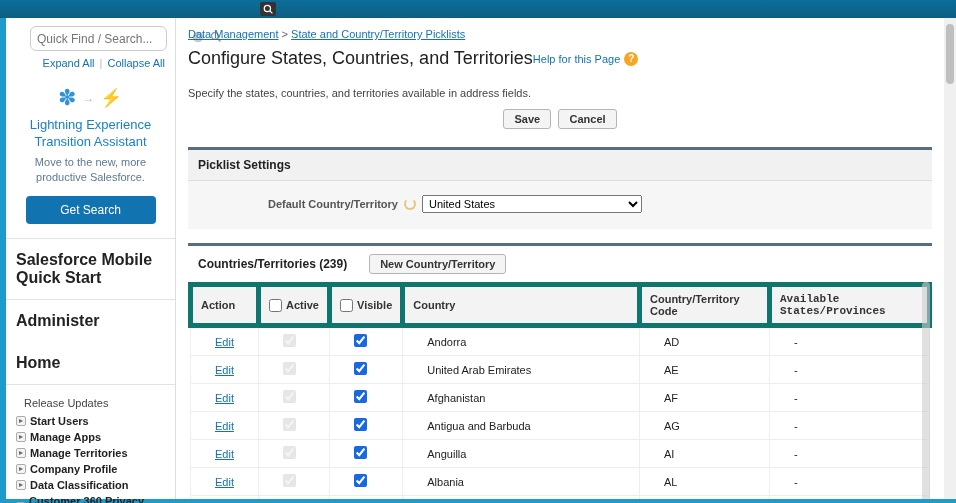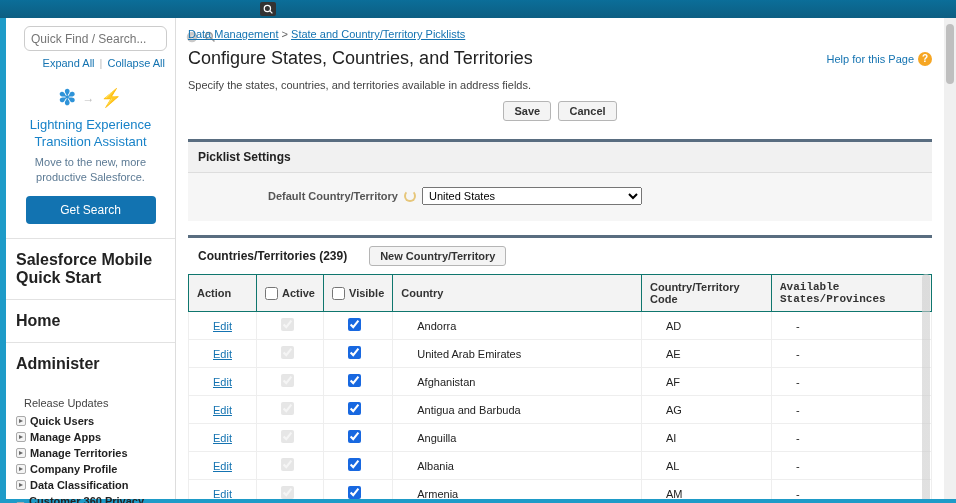--- a/index.html
+++ b/index.html
@@ -1,21 +1,21 @@
 <!DOCTYPE html>
 <html><head>
 <meta charset="utf-8">
 <style>
 * { box-sizing: border-box; margin: 0; padding: 0; }
 body { font-family: Arial, Helvetica, sans-serif; font-size: 12px; color: #222; background: #1e9bc8; width: 956px; height: 503px; overflow: hidden; position: relative; }
 .page-wrap { position: absolute; top: 18px; left: 6px; right: 6px; bottom: 4px; background: #fff; display: flex; }
 .top-bar { position: absolute; top: 0; left: 0; right: 0; height: 18px; background: linear-gradient(#0b6e99,#0d5e82); }
 .search-icon-top { position: absolute; top: 2px; left: 260px; width: 16px; height: 14px; background: #333; color: #fff; display: flex; align-items: center; justify-content: center; font-size: 10px; border-radius: 2px; }
 .sidebar { width: 170px; min-width: 170px; border-right: 1px solid #ddd; background: #fff; display: flex; flex-direction: column; }
-.qf-wrap { padding: 8px 8px 6px 18px; }
+.qf-wrap { padding: 8px 8px 6px 24px; }
 .qf-box { display: flex; align-items: center; border: 1px solid #ccc; border-radius: 6px; padding: 4px 6px; background: #fff; }
 .qf-box input { border: none; outline: none; flex: 1; font-size: 12px; color: #555; background: transparent; }
 .qf-icons { display: flex; gap: 6px; color: #aaa; }
 .expand-row { text-align: right; padding: 0 10px 6px 0; font-size: 11px; }
 .expand-row a { color: #1473b1; text-decoration: none; }
 .expand-row .sep { color: #bbb; padding: 0 2px; }
 .promo { padding: 10px 12px 14px 12px; text-align: center; border-bottom: 1px solid #e2e2e2; }
 .promo-icons { display: flex; justify-content: center; align-items: center; gap: 6px; margin-bottom: 6px; }
 .flower { color: #2e93d8; font-size: 22px; }
 .arrow { color: #bbb; font-size: 12px; }
@@ -25,40 +25,40 @@
 .promo-btn { background: #1273b1; color: #fff; border: none; border-radius: 4px; padding: 7px 18px; font-size: 12px; cursor: pointer; width: 130px; }
 .side-section { border-bottom: 1px solid #e2e2e2; padding: 12px 10px; font-weight: bold; font-size: 16px; color: #222; }
 .side-tree { padding: 8px 10px; }
 .tree-heading { font-size: 11px; color: #444; margin: 4px 0 4px 8px; }
 .tree-item { display: flex; align-items: center; gap: 4px; font-size: 11px; padding: 2px 0 2px 0; }
 .tree-arrow { color: #666; font-size: 8px; border: 1px solid #aaa; background: #f4f4f4; width: 10px; height: 10px; display: flex; align-items: center; justify-content: center; border-radius: 2px; }
 .tree-item .lbl { font-weight: bold; color: #222; }
 .main { flex: 1; padding: 10px 18px 0 12px; overflow-y: auto; position: relative; }
 .breadcrumb { font-size: 11px; color: #666; margin-bottom: 8px; }
 .breadcrumb a { color: #1473b1; text-decoration: underline; }
-.page-title-row { display: flex; justify-content: space-between; align-items: center; margin-bottom: 10px; }
+.page-title-row { display: flex; justify-content: flex-start; align-items: center; margin-bottom: 18px; }
 .page-title { font-size: 18px; font-weight: normal; color: #222; }
 .help-link { font-size: 11px; color: #1473b1; text-decoration: none; display: flex; align-items: center; gap: 4px; }
 .help-icon { width: 14px; height: 14px; border-radius: 50%; background: #f6a623; color: #fff; display: flex; align-items: center; justify-content: center; font-size: 10px; font-weight: bold; }
 .subtitle { font-size: 11px; color: #444; margin-bottom: 10px; }
 .btn-row { text-align: center; margin-bottom: 18px; }
 .btn { background: #f4f4f4; border: 1px solid #b5b5b5; border-radius: 3px; padding: 3px 10px; font-size: 11px; font-weight: bold; color: #333; cursor: pointer; margin: 0 2px; }
 .panel { border-top: 3px solid #596d80; background: #f6f6f6; margin-bottom: 14px; }
 .panel-header { padding: 8px 10px; font-weight: bold; font-size: 12px; border-bottom: 1px solid #ddd; background: #f1f1f1; }
 .panel-body { padding: 14px 10px 16px 10px; }
 .field-row { display: flex; align-items: center; gap: 6px; }
 .field-label { font-size: 11px; font-weight: bold; color: #555; text-align: right; width: 200px; }
 .spinner { width: 12px; height: 12px; border: 2px solid #e6c67a; border-top-color: transparent; border-radius: 50%; }
 .field-row select { font-size: 11px; padding: 1px 2px; width: 220px; }
 .countries-panel { border-top: 3px solid #596d80; }
 .countries-header { display: flex; align-items: center; padding: 8px 10px; gap: 20px; }
 .countries-title { font-weight: bold; font-size: 12px; }
 .table-wrap { position: relative; }
 table.ct { width: 100%; border-collapse: collapse; font-size: 11px; }
-table.ct th { text-align: left; background: #f3f3f3; border: 1px solid #0f766e; padding: 6px 8px; font-weight: bold; color: #333; }
+table.ct th { text-align: left; background: #f3f3f3; border: 5px solid #0f766e; padding: 6px 8px; font-weight: bold; color: #333; }
 table.ct td { border: 1px solid #eee; padding: 6px 24px; vertical-align: middle; }
 table.ct td a { color: #1473b1; text-decoration: underline; }
 .th-action { width: 50px; }
 .th-active { width: 60px; }
 .th-visible { width: 60px; }
 .th-code { width: 130px; }
 .th-avail { width: 160px; font-family: Liberation Mono, monospace; }
 .cb-header { display: flex; align-items: center; gap: 4px; }
 input[type=checkbox]:disabled { opacity: 0.55; }
 input[type=checkbox].blue { accent-color: #1868e0; width: 13px; height: 13px; }
@@ -104,28 +104,28 @@
       <div class="promo-icons">
         <span class="flower">✽</span>
         <span class="arrow">→</span>
         <span class="bolt">⚡</span>
       </div>
       <div class="promo-title">Lightning Experience Transition Assistant</div>
       <div class="promo-sub">Move to the new, more productive Salesforce.</div>
       <button class="promo-btn">Get Search</button>
     </div>
     <div class="side-section">Salesforce Mobile Quick Start</div>
+    <div class="side-section" style="border-bottom:none;">Administer</div>
     <div class="side-section">Home</div>
-    <div class="side-section" style="border-bottom:none;">Administer</div>
     <div class="side-tree">
       <div class="tree-heading">Release Updates</div>
       <div id="tree-items">
           <div class="tree-item">
             <span class="tree-arrow">▸</span>
-            <span class="lbl">Quick Users</span>
+            <span class="lbl">Start Users</span>
           </div>
           <div class="tree-item">
             <span class="tree-arrow">▸</span>
             <span class="lbl">Manage Apps</span>
           </div>
           <div class="tree-item">
             <span class="tree-arrow">▸</span>
             <span class="lbl">Manage Territories</span>
           </div>
           <div class="tree-item">

